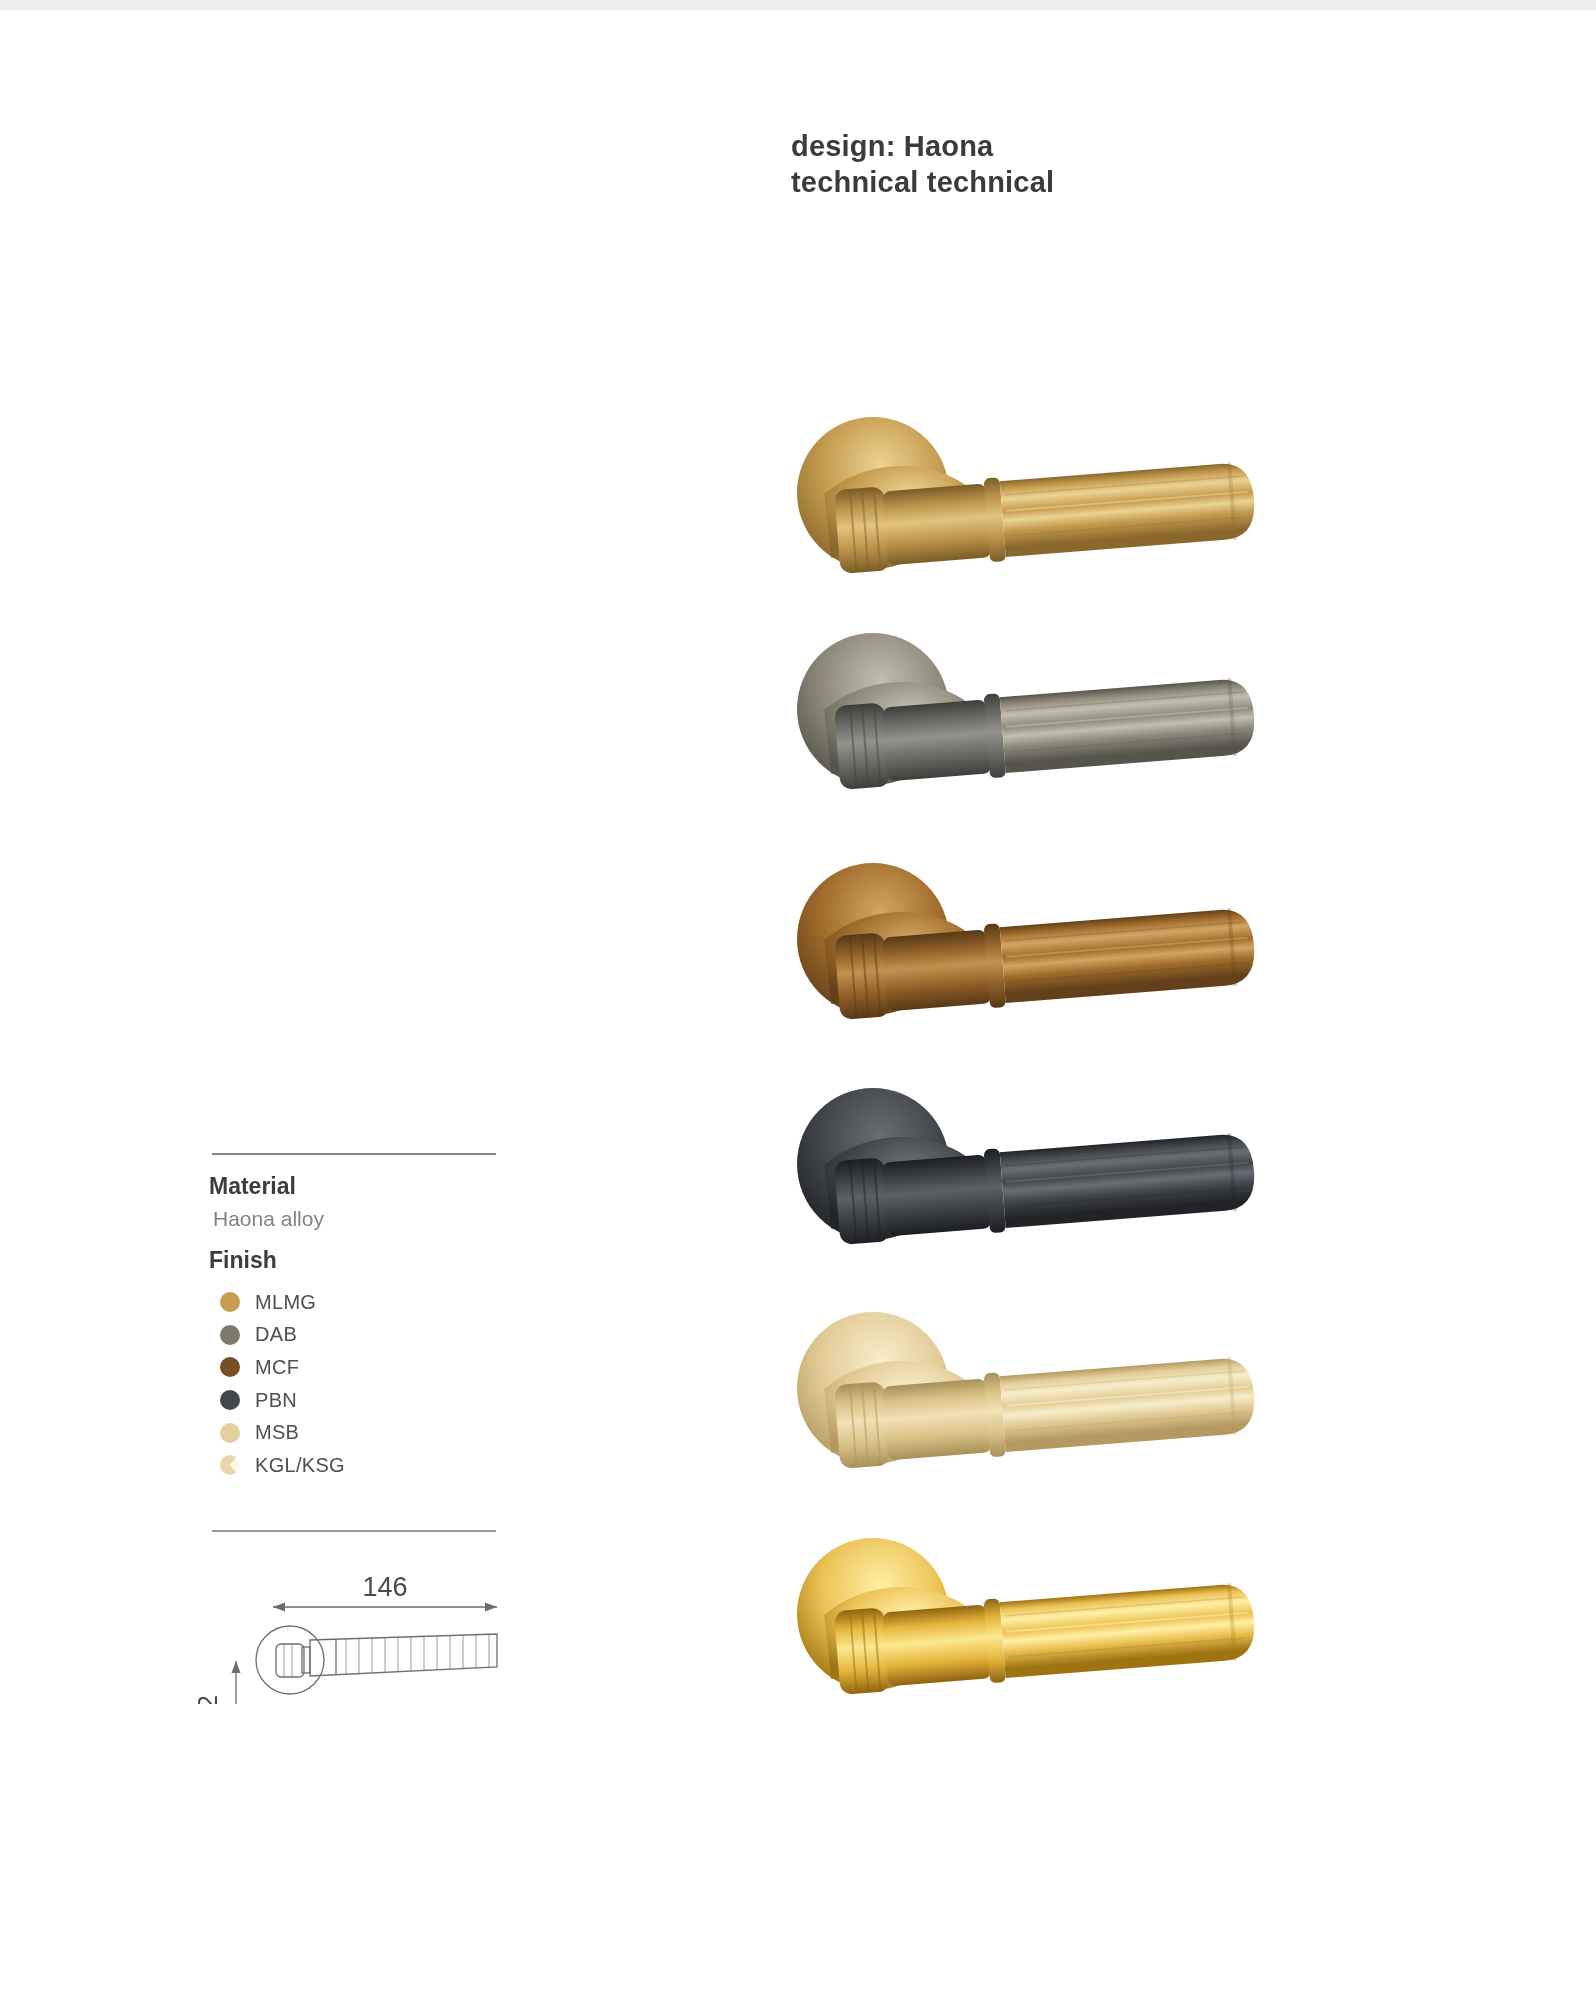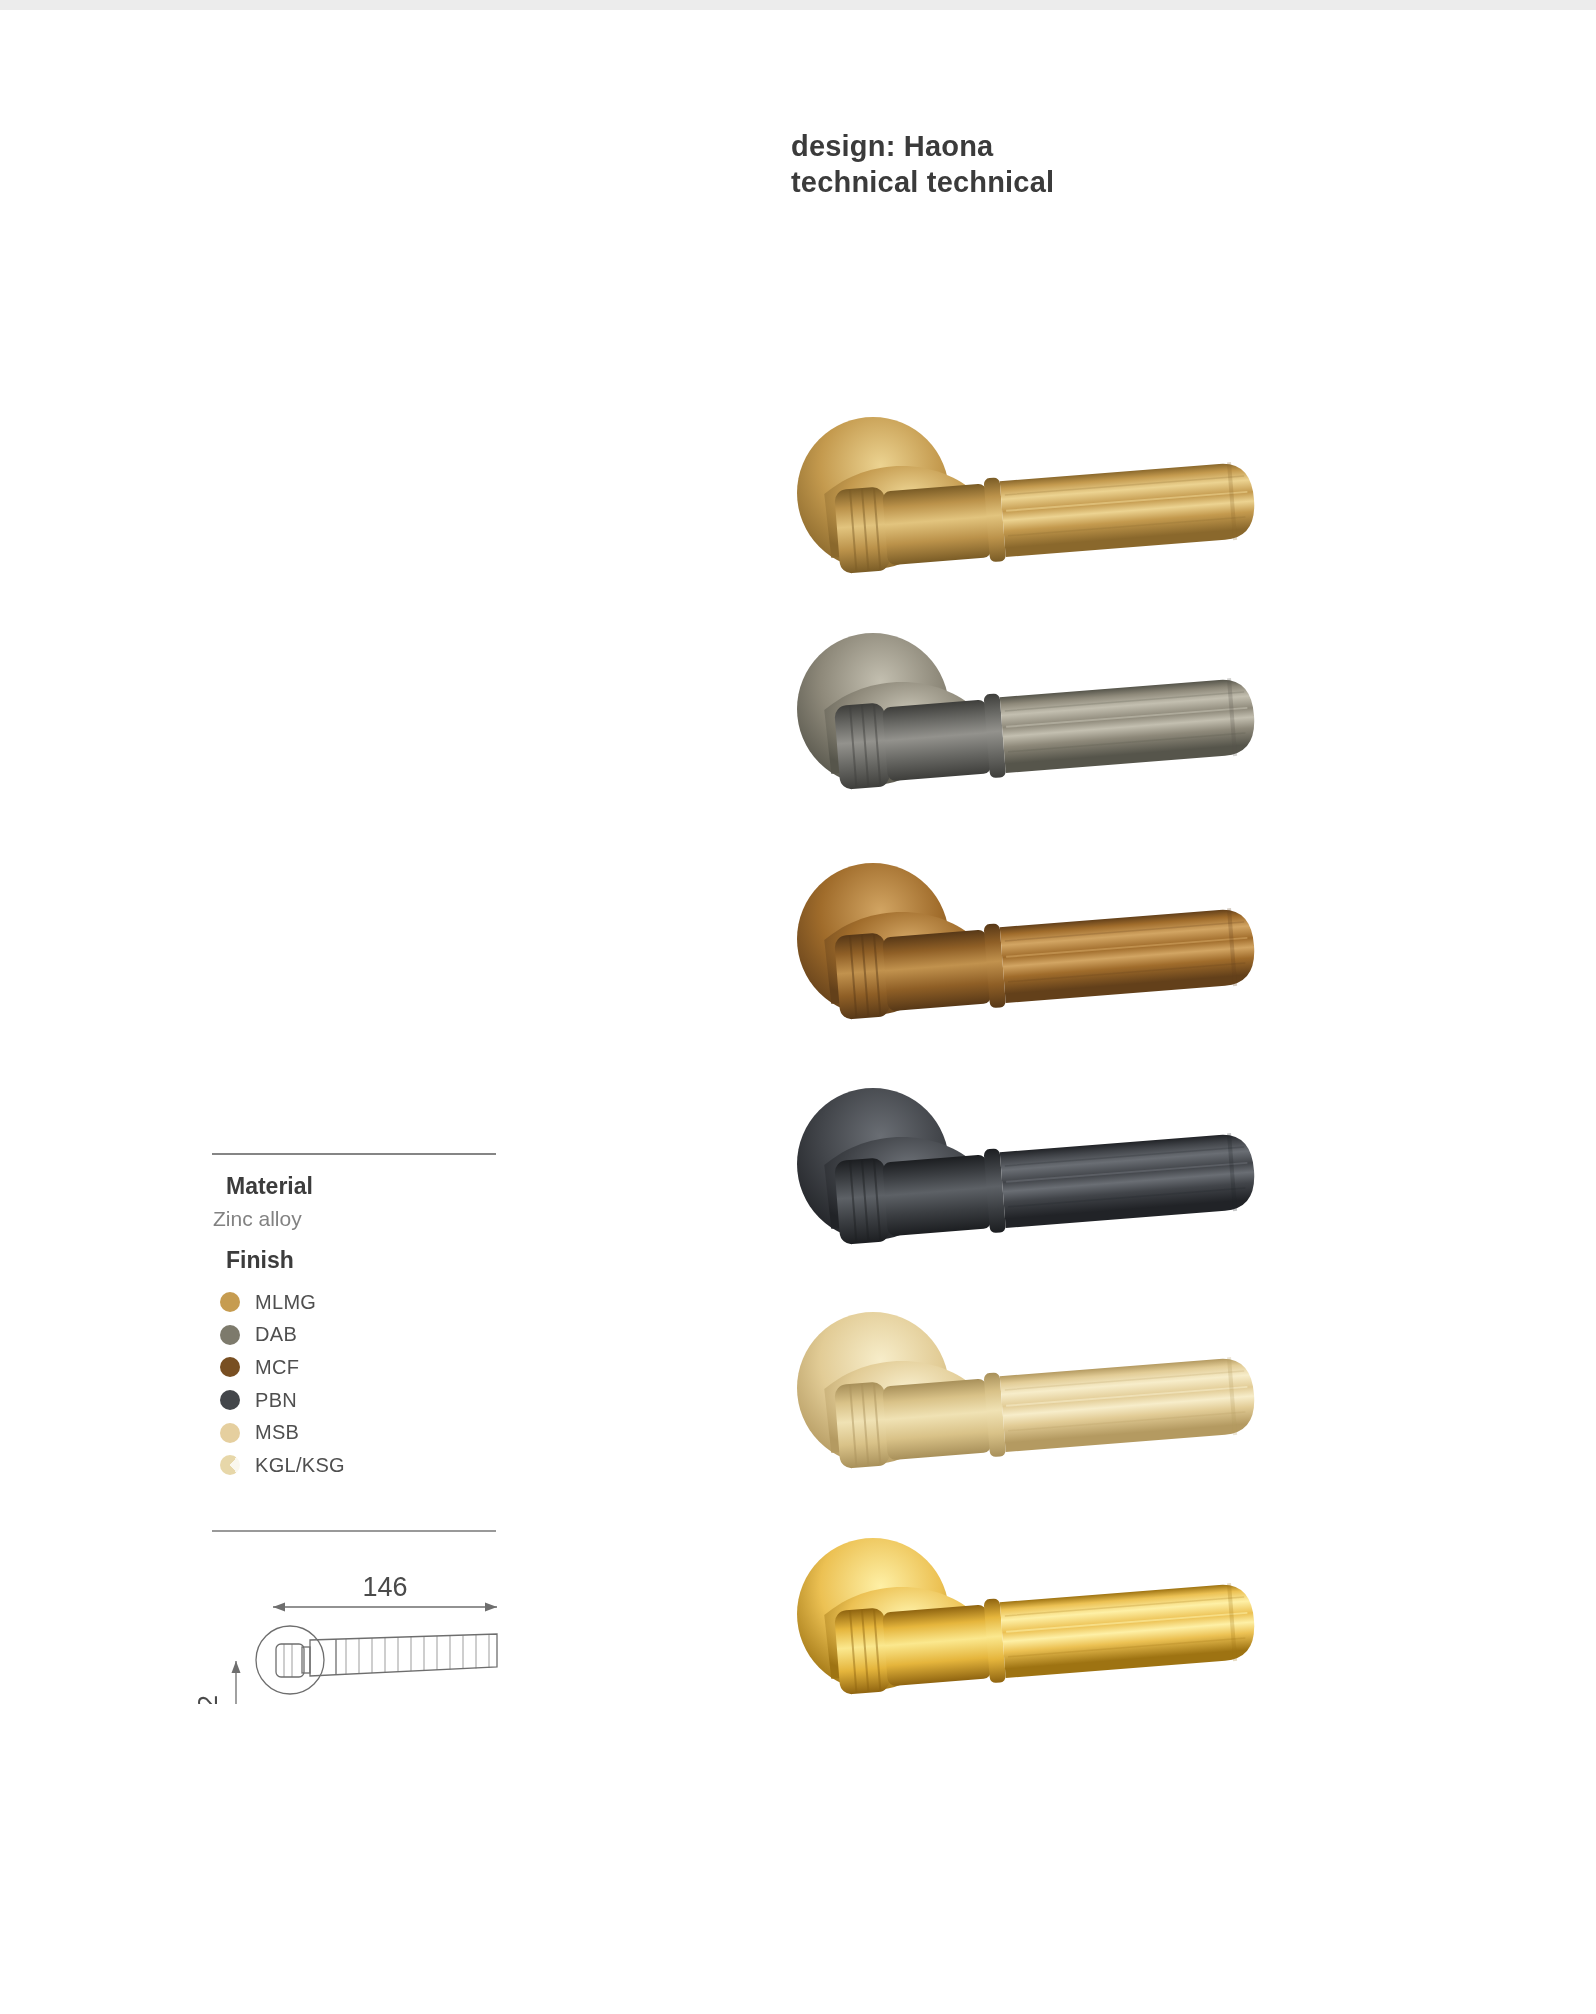--- a/index.html
+++ b/index.html
@@ -12,21 +12,21 @@
   
   .credit{position:absolute;left:791px;top:128px;font-size:29px;font-weight:700;
           color:#3b3b3b;line-height:36px;letter-spacing:.2px;}
 
   
   .code{position:absolute;left:212px;top:1083px;margin:0;font-size:46px;font-weight:700;
         color:#383838;letter-spacing:1px;}
   .rule{position:absolute;left:212px;width:284px;height:2px;background:#858585;}
   .rule1{top:1153px;}
   .rule2{top:1530px;height:1.5px;background:#999;}
-  .lbl{position:absolute;left:226px;font-size:23px;font-weight:700;color:#3c3c3c;}
+  .lbl{position:absolute;left:209px;font-size:23px;font-weight:700;color:#3c3c3c;}
   .material-lbl{top:1173px;}
   .finish-lbl{top:1247px;}
   .val{position:absolute;left:213px;top:1207px;font-size:21px;color:#828282;}
 
   .finishes{position:absolute;left:220px;top:1286px;list-style:none;margin:0;padding:0;}
   .finishes li{height:32.6px;display:flex;align-items:center;}
   .dot{width:20px;height:20px;border-radius:50%;background:var(--dot);flex:0 0 auto;}
   .dot-split{background:conic-gradient(var(--dot) 0 40deg,var(--dot2) 40deg 140deg,var(--dot) 140deg 360deg);}
   .ftxt{margin-left:15px;font-size:20px;color:#4f4f4f;letter-spacing:.3px;}
 
@@ -49,21 +49,21 @@
   <div class="top-strip"></div>
 
   <div class="credit">
     <div>design: Haona</div>
     <div>technical technical</div>
   </div>
 
   <div class="rule rule1"></div>
 
   <div class="lbl material-lbl">Material</div>
-  <div class="val">Zinc alloy</div>
+  <div class="val">Haona alloy</div>
   <div class="lbl finish-lbl">Finish</div>
 
   <ul class="finishes">
     <li>
       <span class="dot" style="--dot: #c69c50;"></span>
       <span class="ftxt">MLMG</span>
     </li>
     <li>
       <span class="dot" style="--dot: #7d7a6c;"></span>
       <span class="ftxt">DAB</span>

